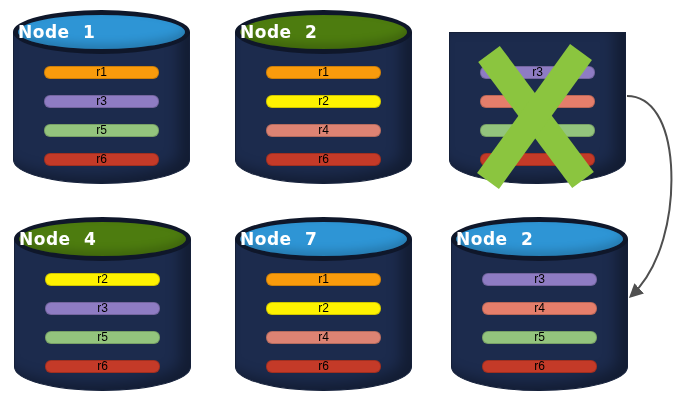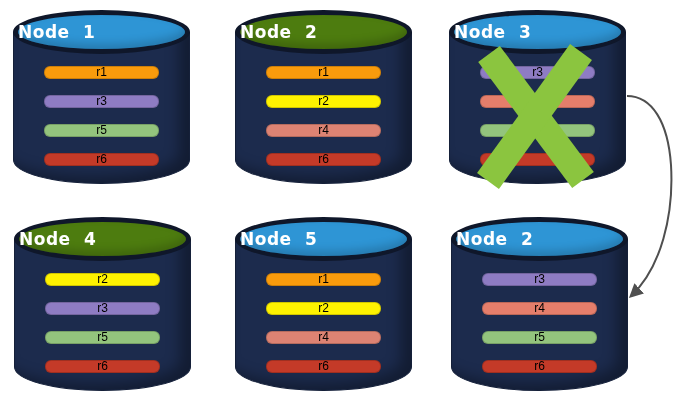--- a/index.html
+++ b/index.html
@@ -81,23 +81,20 @@
           <span>r4</span>
         </div>
       <div class="bar" style="background-color: rgb(196, 58, 40);">
           <span>r6</span>
         </div>
     </div>
   </div>
 
   <div class="node" style="left:449px;top:10px">
     <div class="cyl-body" style="background-color: rgb(28, 43, 77);"></div>
-    <div class="cyl-top" style="background-color: rgb(46, 149, 213);">
-      <span class="node-title">Node 3</span>
-    </div>
     <div class="bars">
       <div class="bar" style="background-color: rgb(142, 124, 195);">
           <span>r3</span>
         </div>
       <div class="bar" style="background-color: rgb(229, 126, 107);">
           <span></span>
         </div>
       <div class="bar" style="background-color: rgb(147, 196, 125);">
           <span></span>
         </div>
@@ -124,21 +121,21 @@
         </div>
       <div class="bar" style="background-color: rgb(196, 58, 40);">
           <span>r6</span>
         </div>
     </div>
   </div>
 
   <div class="node" style="left:235px;top:217px">
     <div class="cyl-body" style="background-color: rgb(28, 43, 77);"></div>
     <div class="cyl-top" style="background-color: rgb(46, 149, 213);">
-      <span class="node-title">Node 5</span>
+      <span class="node-title">Node 7</span>
     </div>
     <div class="bars">
       <div class="bar" style="background-color: rgb(249, 155, 12);">
           <span>r1</span>
         </div>
       <div class="bar" style="background-color: rgb(254, 242, 0);">
           <span>r2</span>
         </div>
       <div class="bar" style="background-color: rgb(221, 131, 115);">
           <span>r4</span>

